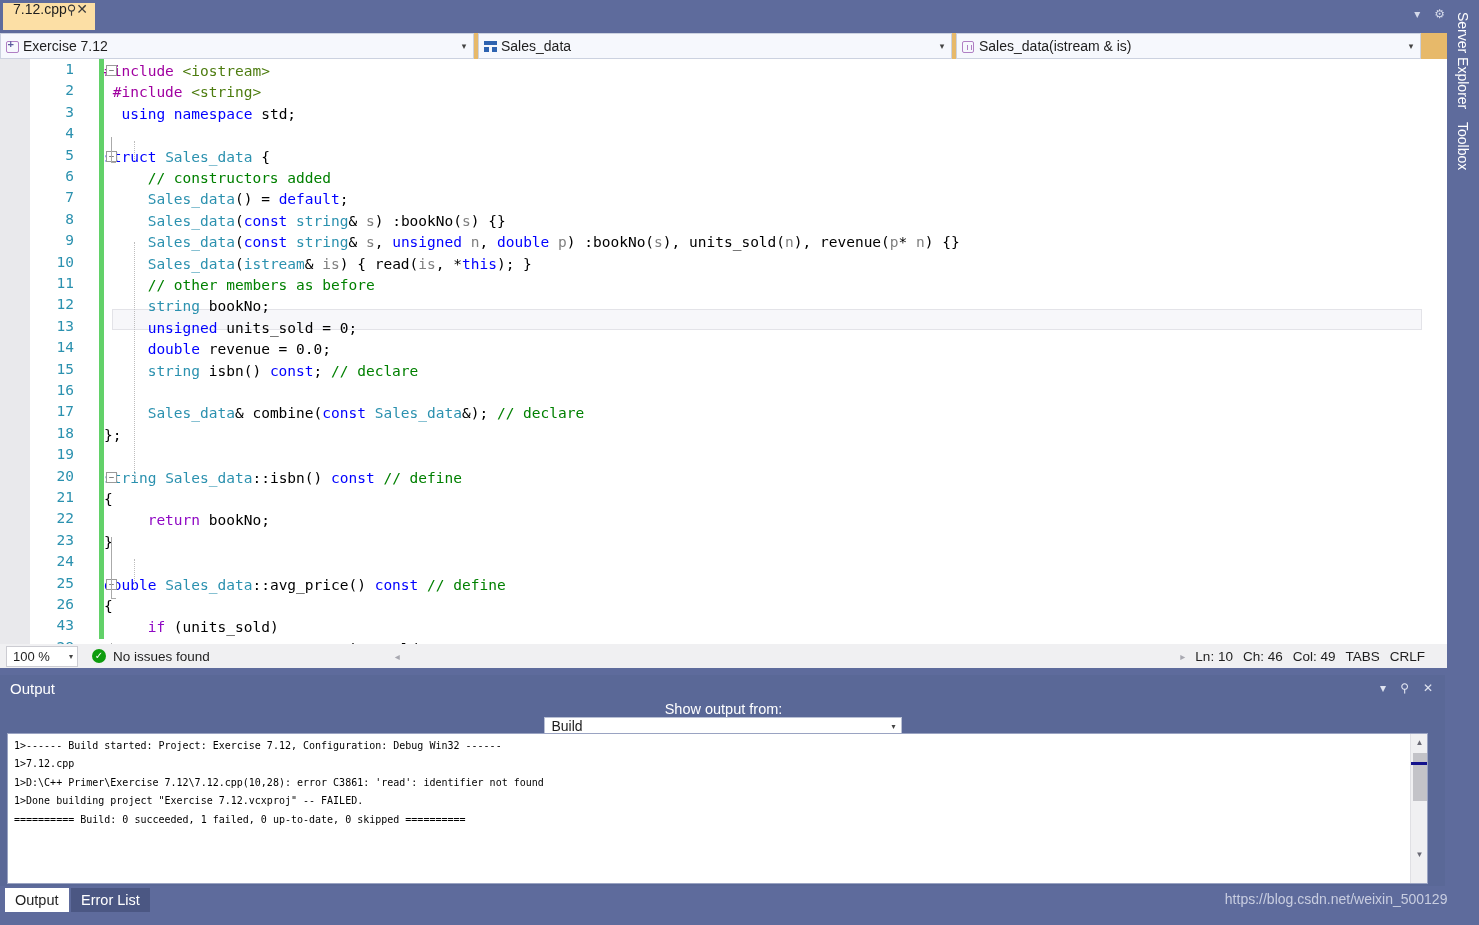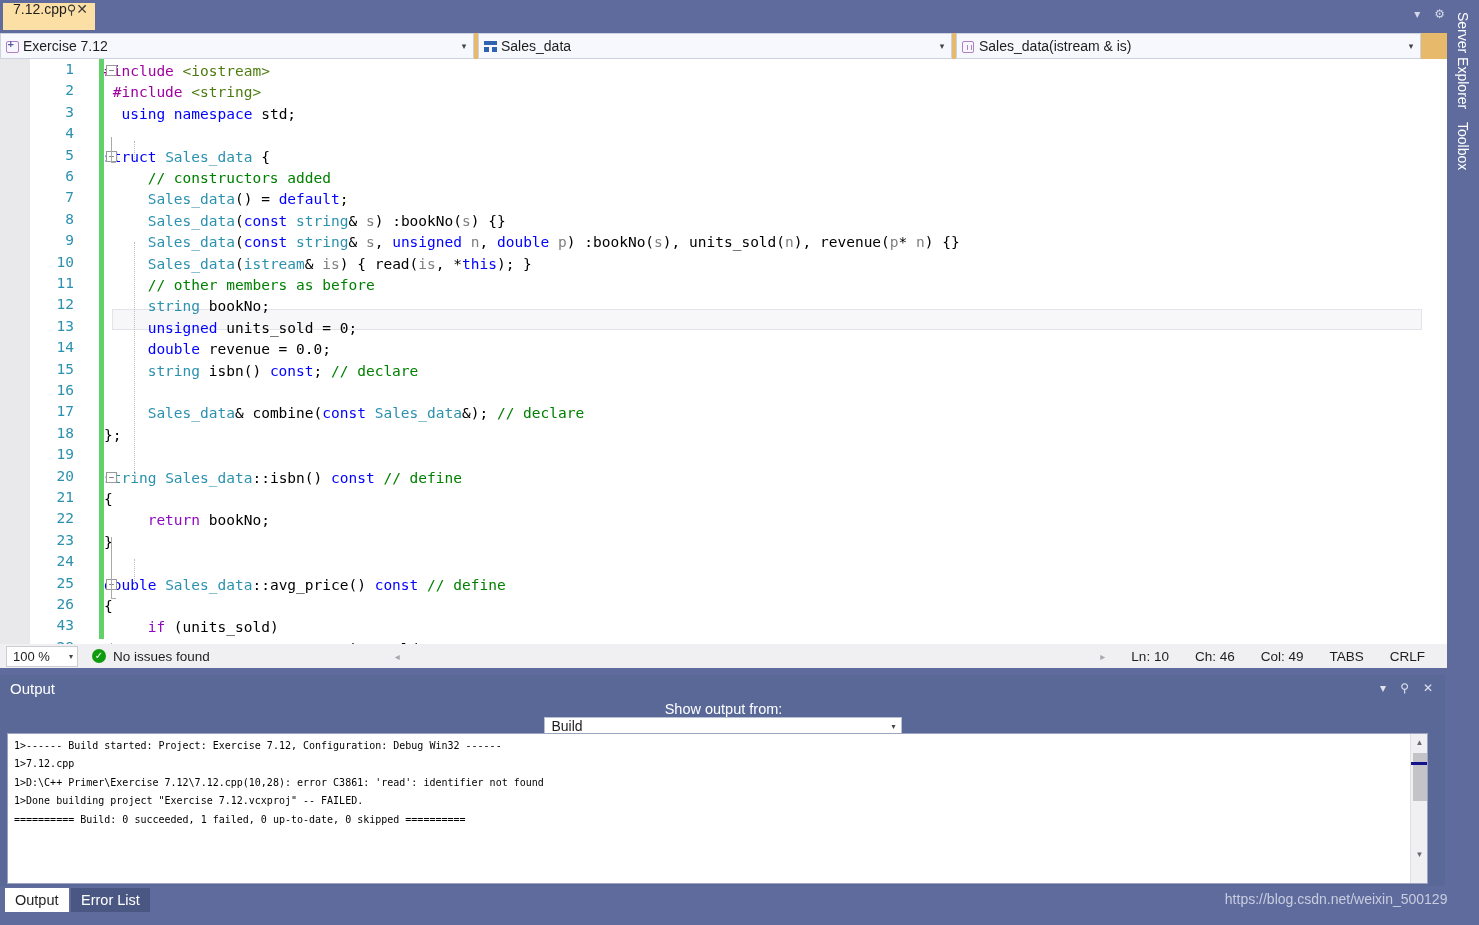--- a/index.html
+++ b/index.html
@@ -183,21 +183,21 @@
     justify-content: space-between; padding: 0 4px 0 6px; font-size: 13px;
   }
   .zoombox .za { font-size: 8px; color: #444; }
   .okdot {
     width: 14px; height: 14px; border-radius: 50%; background: #0e9c0e;
     color: #fff; font-size: 10px; line-height: 14px; text-align: center;
     margin-left: 14px; margin-right: 7px; flex: 0 0 14px;
   }
   .st-left-arrow { margin-left: 185px; color: #a8a8b0; font-size: 10px; }
   .st-right-arrow { margin-left: auto; color: #a8a8b0; font-size: 10px; }
-  .st-cell { margin-left: 26px; white-space: nowrap; }
+  .st-cell { margin-left: 10px; white-space: nowrap; }
   .st-cell.last { margin-right: 22px; }
 
   
   .outpanel {
     position: absolute; left: 0; top: 675px; width: 1445px; height: 237px;
     background: #5a6897;
   }
   .out-title {
     position: absolute; left: 0; top: 0; width: 1445px; height: 26px;
     display: flex; align-items: center;

